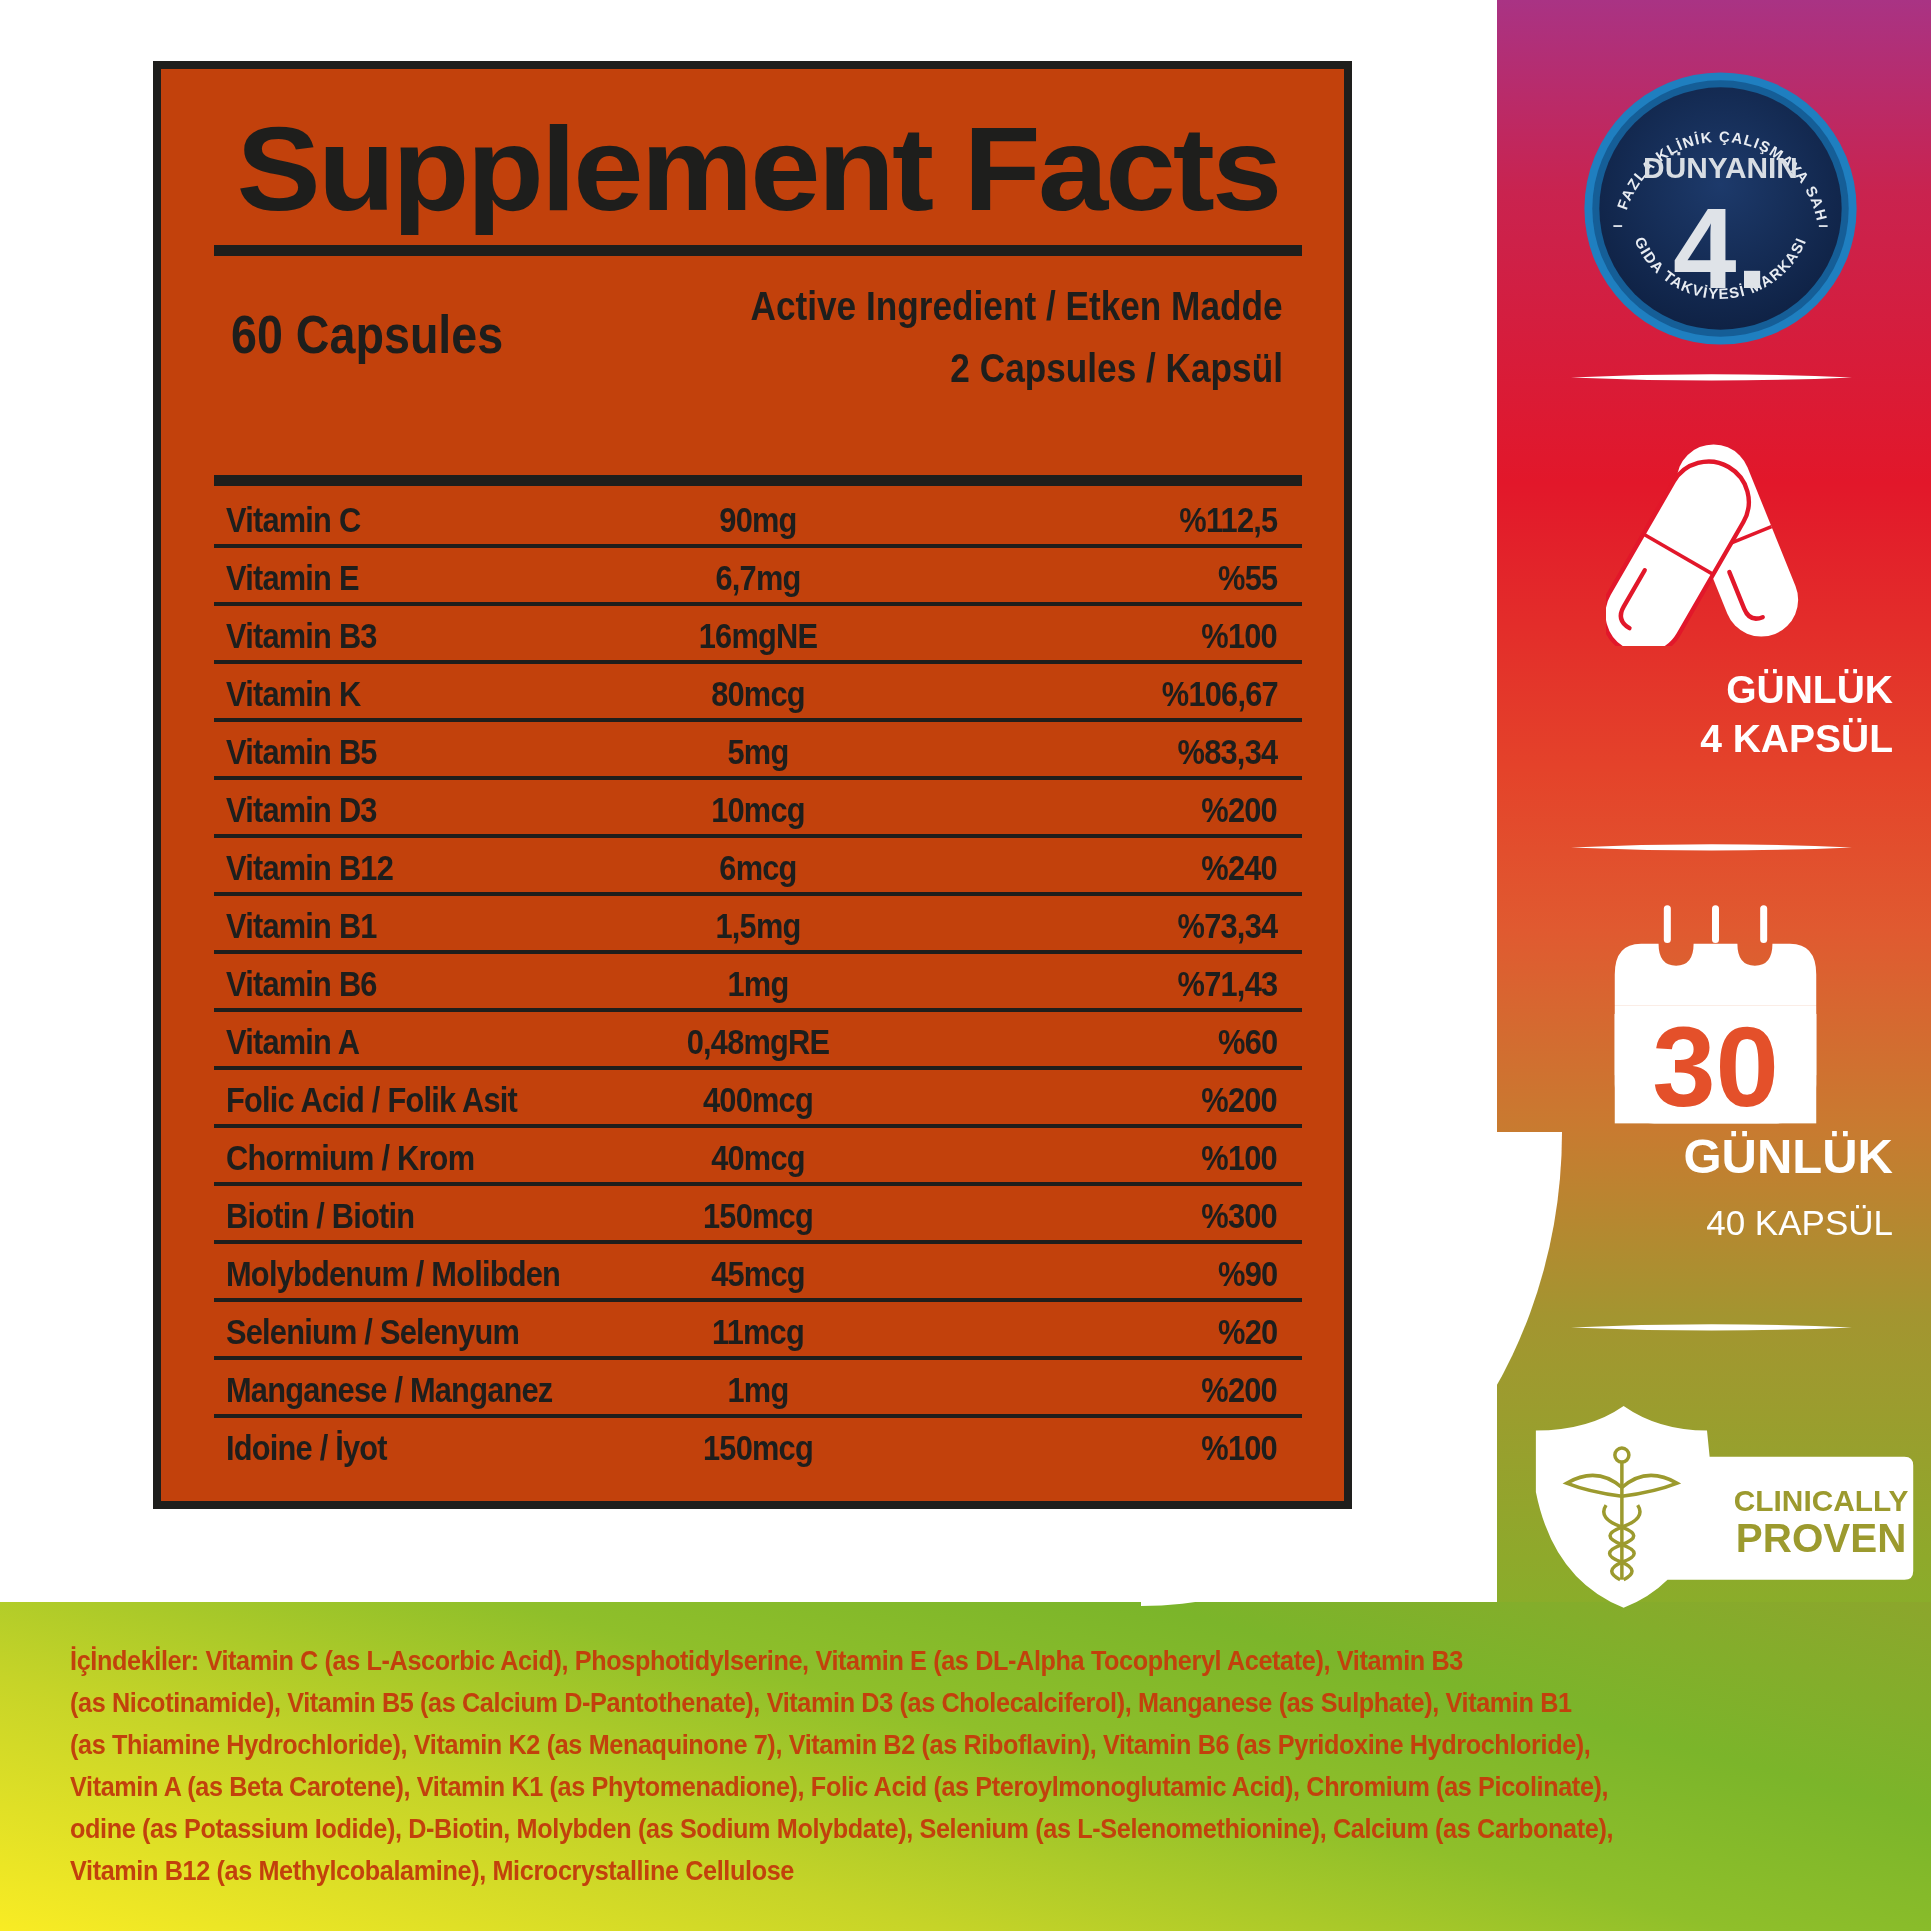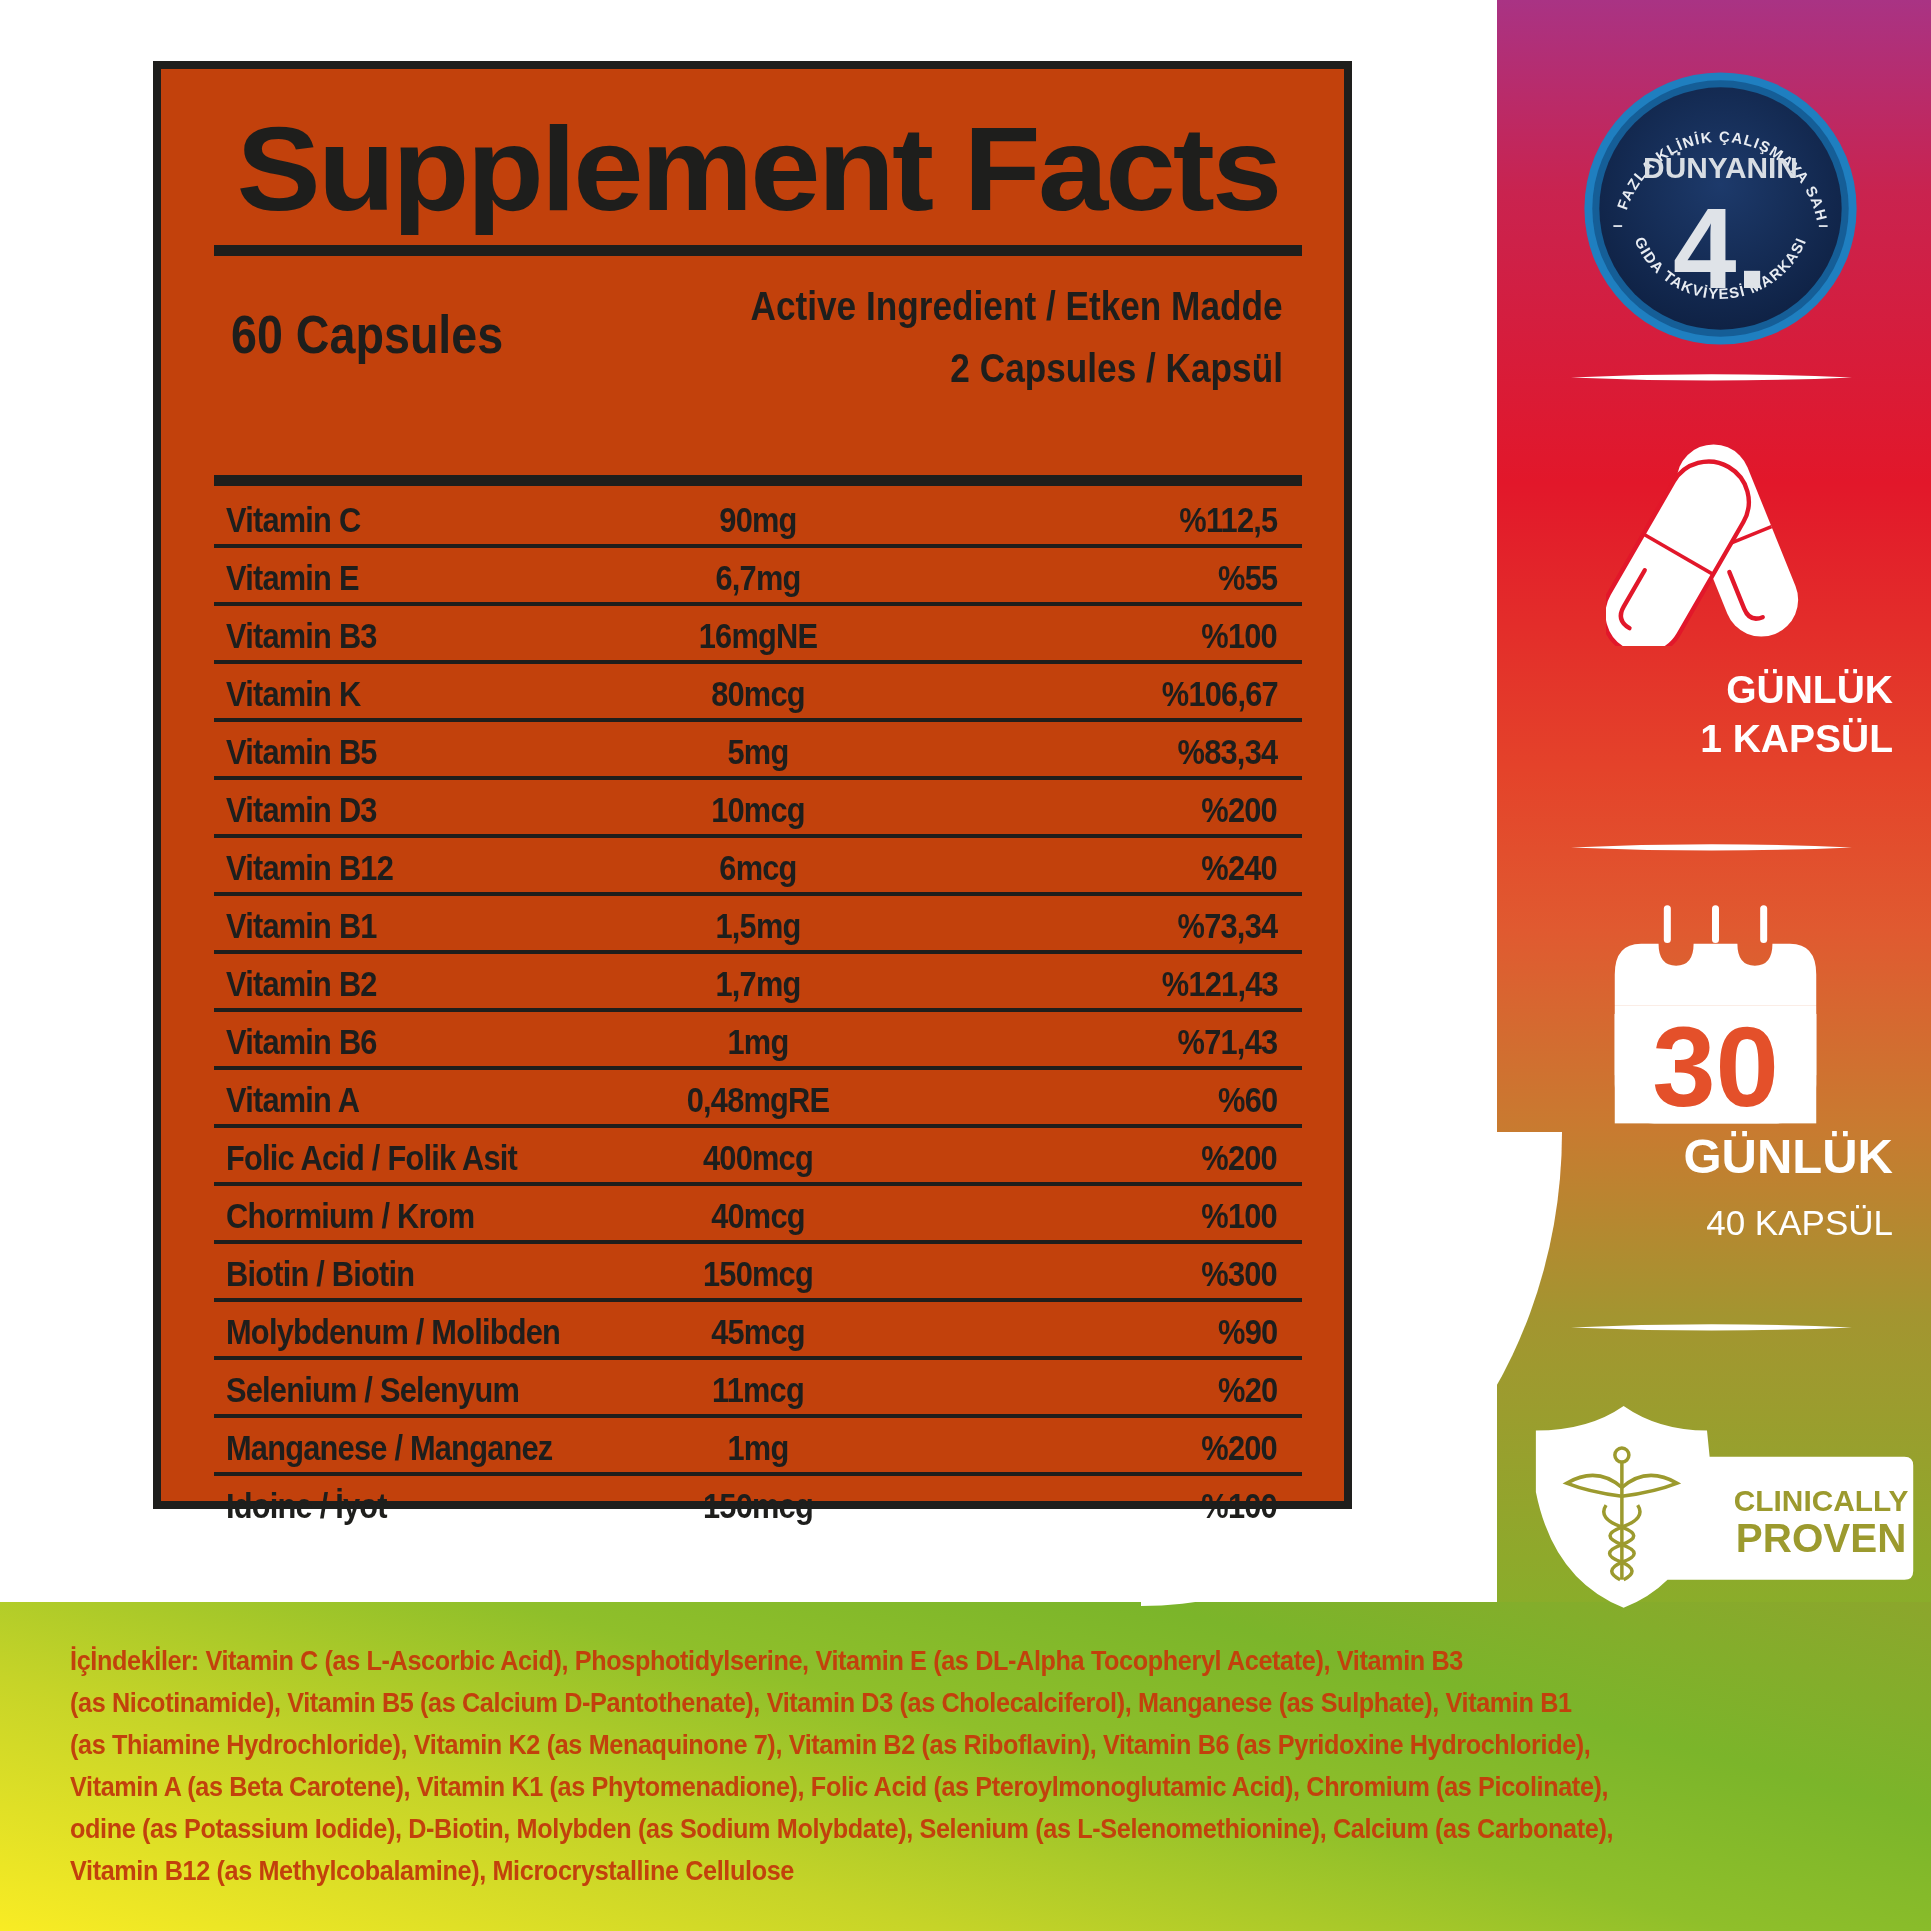--- a/index.html
+++ b/index.html
@@ -130,27 +130,20 @@
           <span>6mcg</span>
         </span>
       <span class="cell c-dv">%240</span>
     </div>
     <div class="row">
       <span class="cell c-name">Vitamin B1</span>
       <span class="cell c-amount">
           <span>1,5mg</span>
         </span>
       <span class="cell c-dv">%73,34</span>
-    </div>
-    <div class="row">
-      <span class="cell c-name">Vitamin B2</span>
-      <span class="cell c-amount">
-          <span>1,7mg</span>
-        </span>
-      <span class="cell c-dv">%121,43</span>
     </div>
     <div class="row">
       <span class="cell c-name">Vitamin B6</span>
       <span class="cell c-amount">
           <span>1mg</span>
         </span>
       <span class="cell c-dv">%71,43</span>
     </div>
     <div class="row">
       <span class="cell c-name">Vitamin A</span>
@@ -252,21 +245,21 @@
     </g>
     <g transform="translate(80,140) rotate(30)">
       <rect x="-46" y="-120" width="92" height="240" rx="46" fill="#fff" stroke="#e2172a" stroke-width="5"></rect>
       <line x1="-46" y1="-5" x2="46" y2="-5" stroke="#e2172a" stroke-width="4"></line>
       <path d="M -24 30 L -24 78 Q -24 96 -6 96" stroke="#e2172a" stroke-width="5" fill="none" stroke-linecap="round"></path>
     </g>
   </svg>
 </div>
 <div id="daily-1" class="side-text">
   <div>GÜNLÜK</div>
-  <div>1 KAPSÜL</div>
+  <div>4 KAPSÜL</div>
 </div>
 
 <div id="div-2" class="divider">
   <svg width="281" height="8.8" viewBox="0 0 320 10">
       <path d="M0 5 Q160 -2 320 5 Q160 12 0 5 Z" fill="#fff"></path>
     </svg>
 </div>
 
 <div id="calendar-icon">
   <svg width="219" height="237" viewBox="0 0 250 270">

